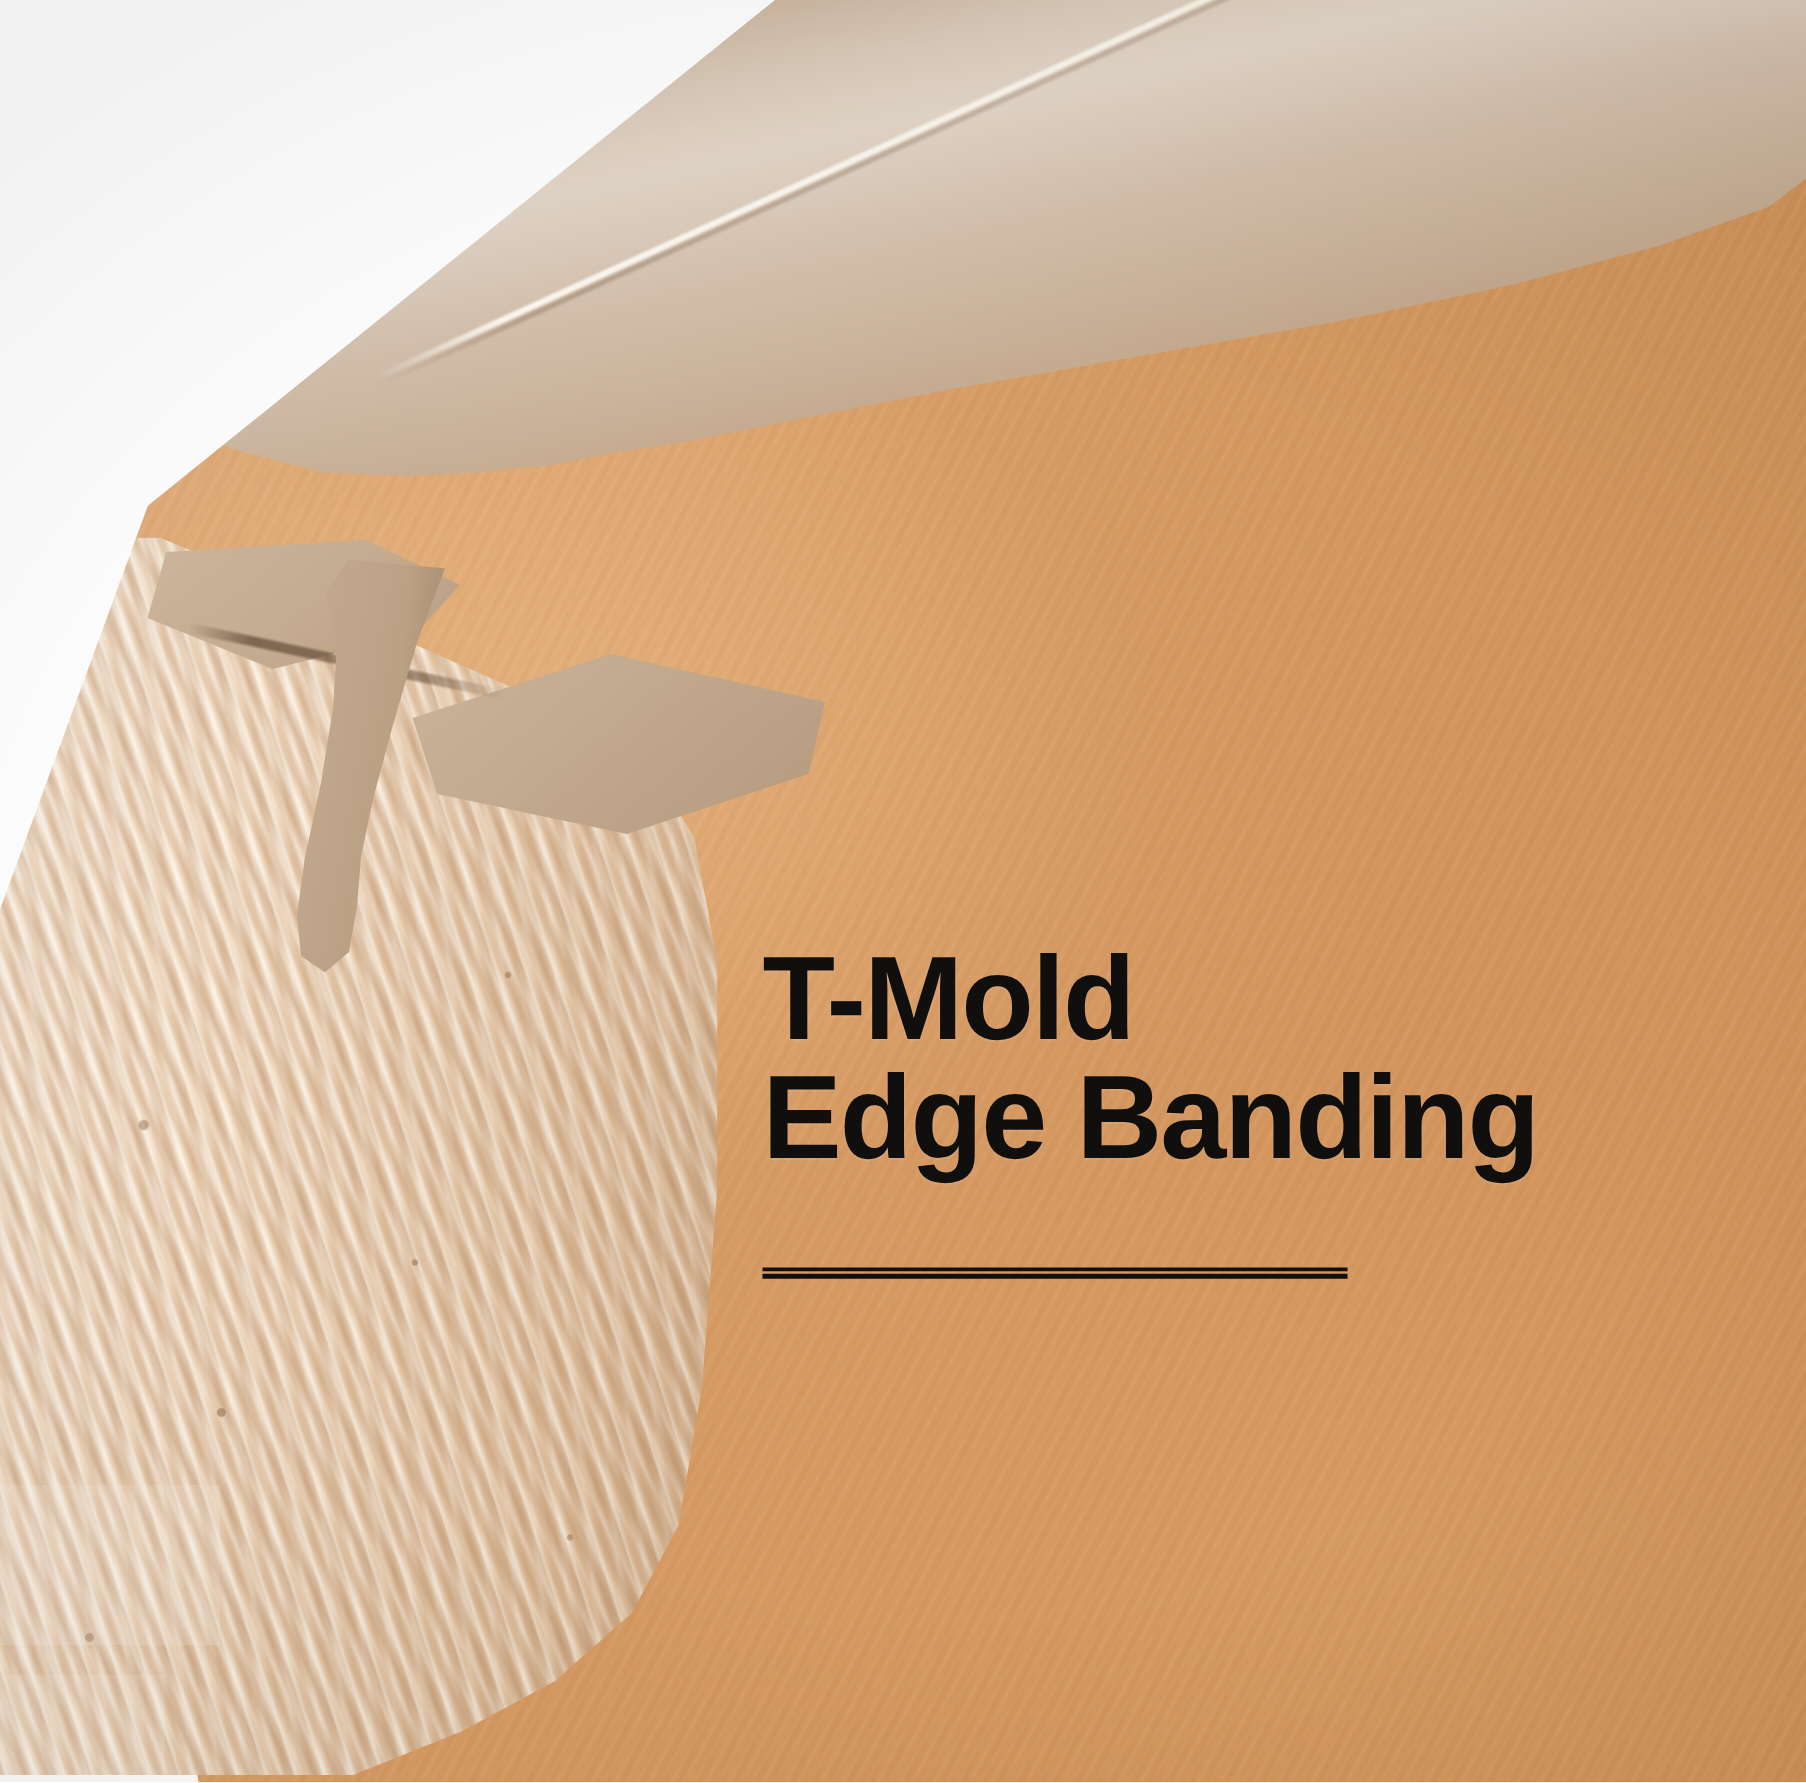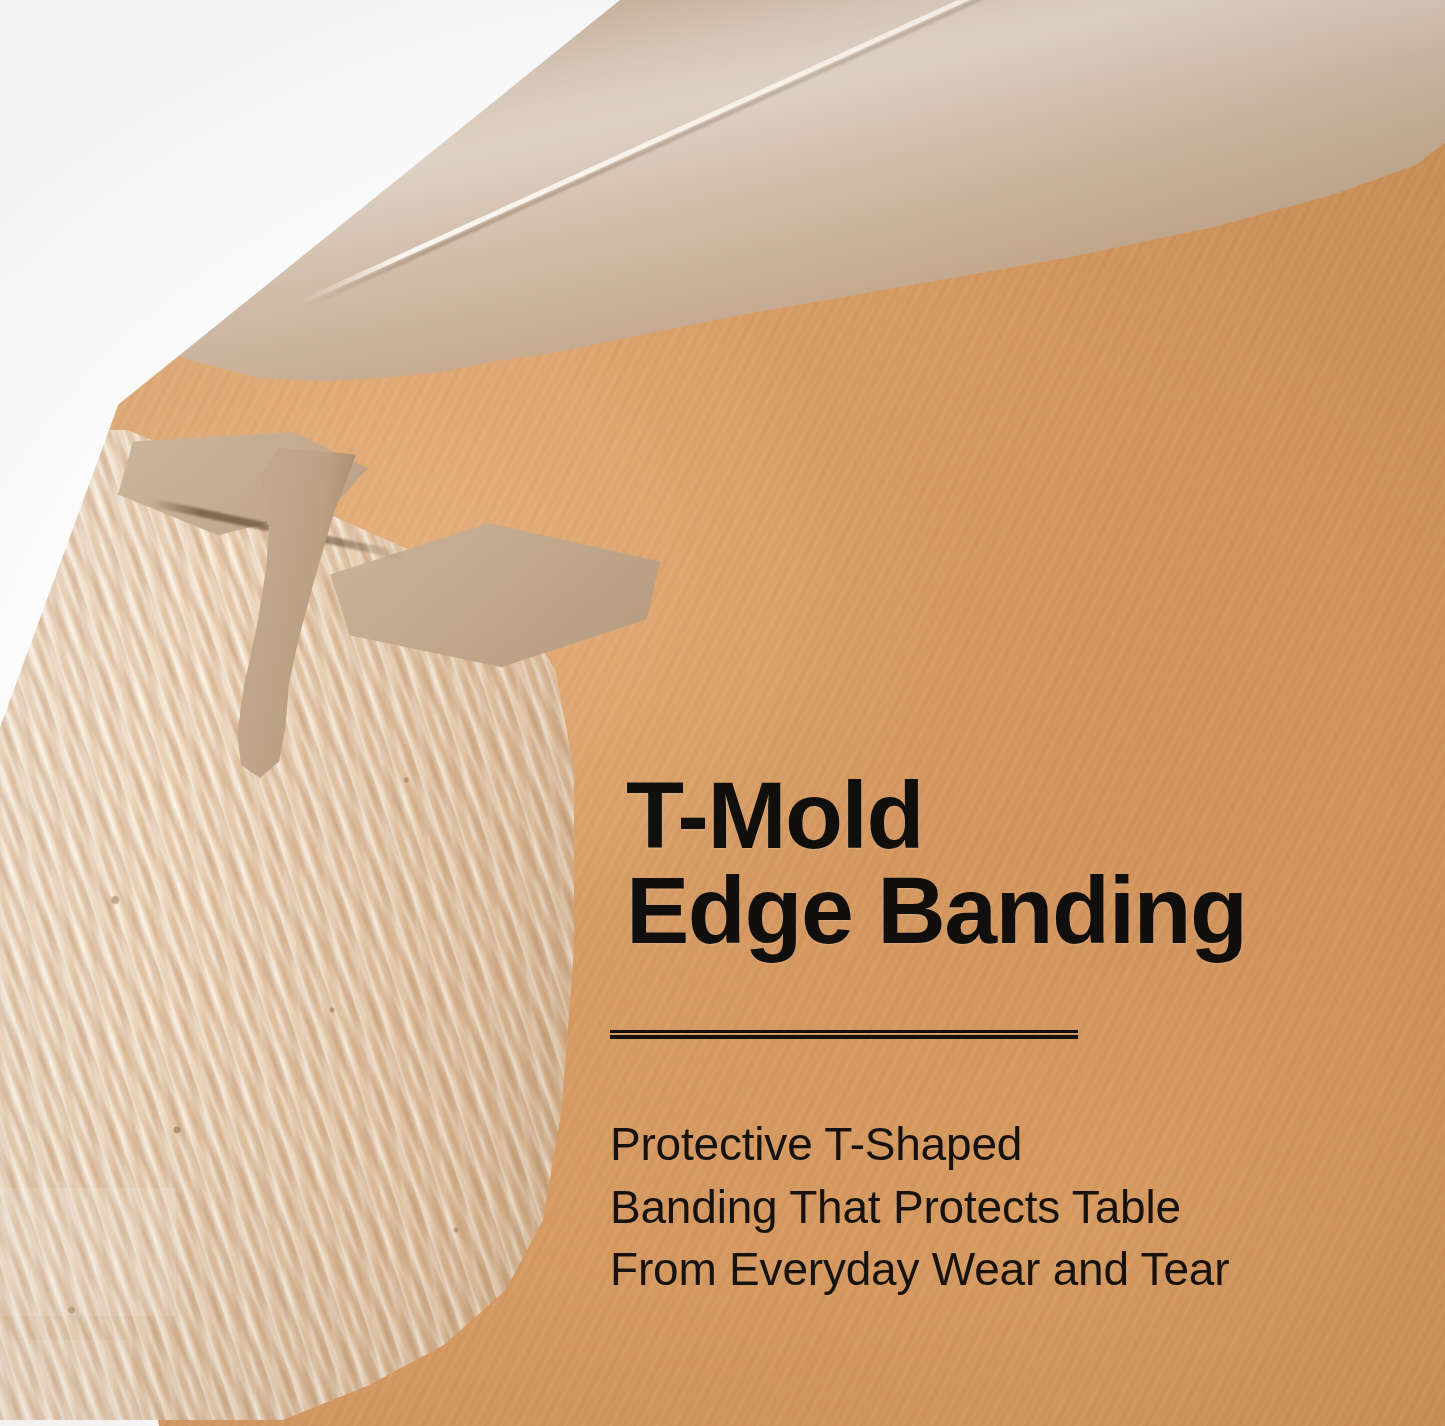--- a/index.html
+++ b/index.html
@@ -363,21 +363,21 @@
 
   
   .callout {
     position: absolute;
     left: 610px;
     top: 752px;
     width: 760px;
   }
 
   .headline {
-    margin: 16px;
+    margin: 0;
     color: #100f0d;
     font-family: "Liberation Sans", sans-serif;
     font-weight: 700;
     font-size: 95px;
     line-height: 1.0;
     letter-spacing: -1.5px;
     white-space: pre-line;
     text-shadow: 0 1px 2px rgba(255,255,255,0.18);
   }
 
@@ -436,18 +436,15 @@
     <div class="photo-vignette"></div>
   </div>
 
   <div class="callout">
 
     <h1 class="headline">T-Mold
 Edge Banding</h1>
 
     <div class="rule"></div>
 
-    <p class="subcopy">Protective T-Shaped
-Banding That Protects Table
-From Everyday Wear and Tear</p>
   </div>
 
 </div>
 
 </body></html>

